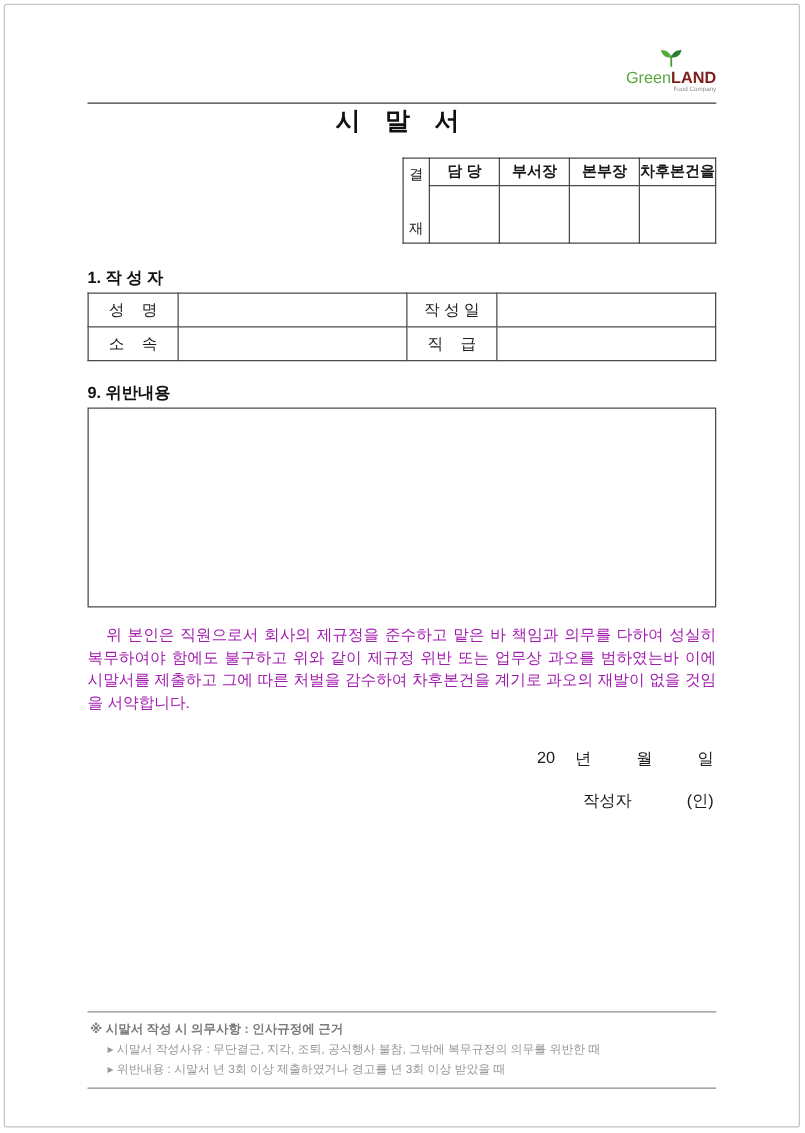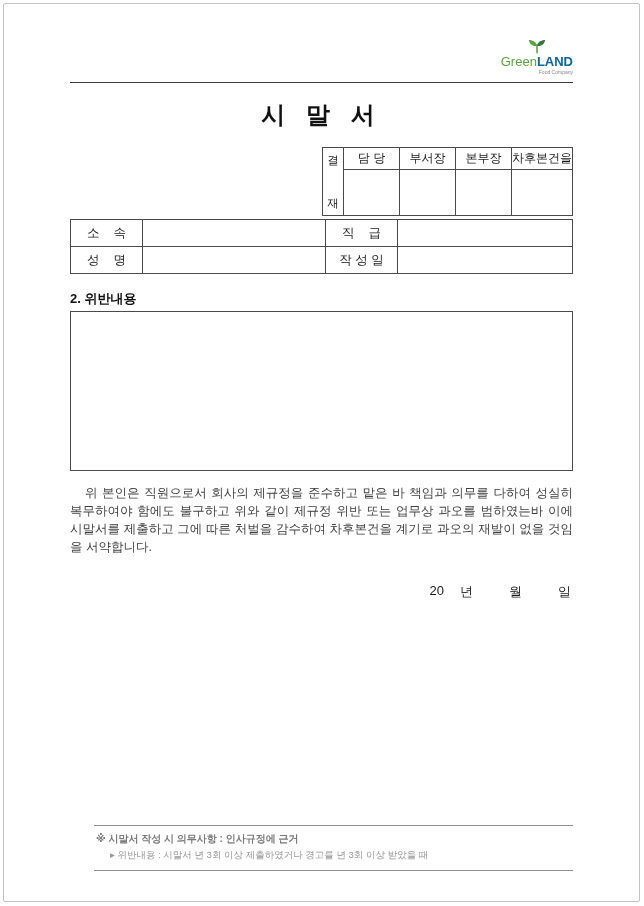--- a/index.html
+++ b/index.html
@@ -20,49 +20,48 @@
     overflow: hidden;
   }
   .content { padding: 0 66px; position: relative; height: 100%; }
 
   
   .logo-row { padding-top: 34px; display: flex; justify-content: flex-end; }
   .logo { display: flex; flex-direction: column; align-items: center; }
   .logo-icon { width: 22px; height: 16px; margin-bottom: 1px; }
   .logo-text { font-size: 13px; line-height: 13px; letter-spacing: 0; }
   .logo-text .g { color: #57a839; font-weight: 400; text-align: center; }
-  .logo-text .l { color: #0369a1; font-weight: 700; }
+  .logo-text .l { color: #7f1d1d; font-weight: 700; }
   .logo-tagline { font-size: 5px; color: #8a8a8a; align-self: flex-end; margin-top: 1px; }
 
   .header-rule { margin-top: 7px; border-bottom: 1.5px solid #3a3a3a; }
 
   .doc-title {
-    margin-top: 16px;
     text-align: center;
-    font-size: 24px;
+    font-size: 20px;
     font-weight: 700;
     letter-spacing: 7px;
     color: #111;
     white-space: pre;
   }
 
   
   .approval-wrap { margin-top: 16px; display: flex; justify-content: flex-end; }
   table.approval { border-collapse: collapse; }
   table.approval th, table.approval td { border: 1px solid #4a4a4a; }
   .approval-side {
     width: 21px;
     font-size: 11.5px;
     font-weight: 400;
     padding: 4px 0;
   }
   .approval-side .v { display: flex; flex-direction: column; justify-content: space-between; align-items: center; height: 58px; }
   table.approval th.hdr {
     width: 56px; height: 22px;
-    font-size: 12px; font-weight: 400;
+    font-size: 12px; font-weight: 700;
     text-align: center; white-space: pre;
   }
   table.approval td.sign { height: 46px; }
 
   
   .sec-heading { font-size: 13px; font-weight: 700; color: #111; white-space: pre; }
   .sec1-heading { margin-top: 18px; }
   .sec2-heading { margin-top: 16px; }
 
   
@@ -78,21 +77,21 @@
     border: 1px solid #4a4a4a;
     background: #fff;
   }
 
   .pledge {
     margin-top: 13px;
     font-size: 12.5px;
     line-height: 1.45;
     text-align: justify;
     text-indent: 15px;
-    color: #404040;
+    color: #a21caf;
   }
 
   .date-line {
     margin-top: 26px;
     display: flex;
     justify-content: flex-end;
     align-items: flex-start;
     font-size: 13px;
     padding-right: 2px;
   }
@@ -112,21 +111,20 @@
 
   
   .footer {
     position: absolute;
     left: 66px; right: 66px;
     bottom: 30px;
     border-top: 1px solid #8f8f8f;
     border-bottom: 1px solid #8f8f8f;
     padding: 6px 2px 8px 2px;
     color: #8a8a8a;
-    margin-left: 24px;
   }
   .footer-title { font-size: 10px; font-weight: 700; color: #7a7a7a; }
   .footer-item { font-size: 9.5px; margin-left: 14px; margin-top: 3px; color: #979797; }
 </style>
 </head>
 <body>
 
 <div class="page">
   <div class="content">
 
@@ -164,49 +162,55 @@
         <tr>
           <td class="sign"></td>
           <td class="sign"></td>
           <td class="sign"></td>
           <td class="sign"></td>
         </tr>
       </tbody>
         </table>
     </div>
 
+    <div class="sec-heading sec1-heading">1. 작 성 자</div>
     <table class="writer">
       <tbody>
           <tr>
+        <td class="w-label">성    명</td>
+        <td class="w-val-1"></td>
+        <td class="w-label">작 성 일</td>
+        <td class="w-val-2"></td>
+      </tr>
+      <tr>
         <td class="w-label">소    속</td>
         <td class="w-val-1"></td>
         <td class="w-label">직    급</td>
         <td class="w-val-2"></td>
       </tr>
-      <tr>
-        <td class="w-label">성    명</td>
-        <td class="w-val-1"></td>
-        <td class="w-label">작 성 일</td>
-        <td class="w-val-2"></td>
-      </tr>
     </tbody>
       </table>
 
-    <div class="sec-heading sec2-heading">2. 위반내용</div>
+    <div class="sec-heading sec2-heading">9. 위반내용</div>
     <div class="violation-box"></div>
 
     <p class="pledge">위 본인은 직원으로서 회사의 제규정을 준수하고 맡은 바 책임과 의무를 다하여 성실히 복무하여야 함에도 불구하고 위와 같이 제규정 위반 또는 업무상 과오를 범하였는바 이에 시말서를 제출하고 그에 따른 처벌을 감수하여 차후본건을 계기로 과오의 재발이 없을 것임을 서약합니다.</p>
 
     <div class="date-line">
       <span class="d-year">20</span>
       <span class="d-year-suffix">년</span>
       <span class="d-month-suffix">월</span>
       <span class="d-day-suffix">일</span>
     </div>
 
+    <div class="signature-line">
+      <span>작성자</span>
+      <span class="seal">(인)</span>
+    </div>
 
     <div class="footer">
       <div class="footer-title">※ 시말서 작성 시 의무사항 : 인사규정에 근거</div>
+      <div class="footer-item">▸ 시말서 작성사유 : 무단결근, 지각, 조퇴, 공식행사 불참, 그밖에 복무규정의 의무를 위반한 때</div>
       <div class="footer-item">▸ 위반내용 : 시말서 년 3회 이상 제출하였거나 경고를 년 3회 이상 받았을 때</div>
     </div>
 
   </div>
 </div>
 
 </body></html>

